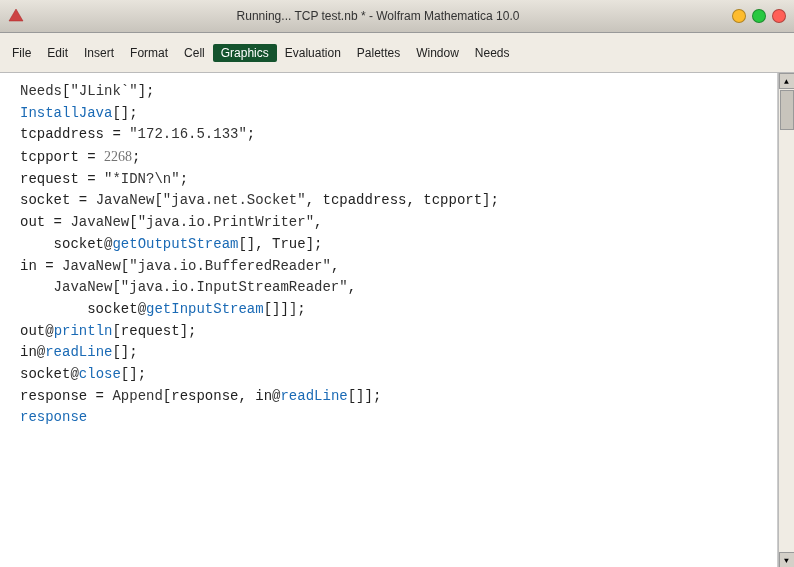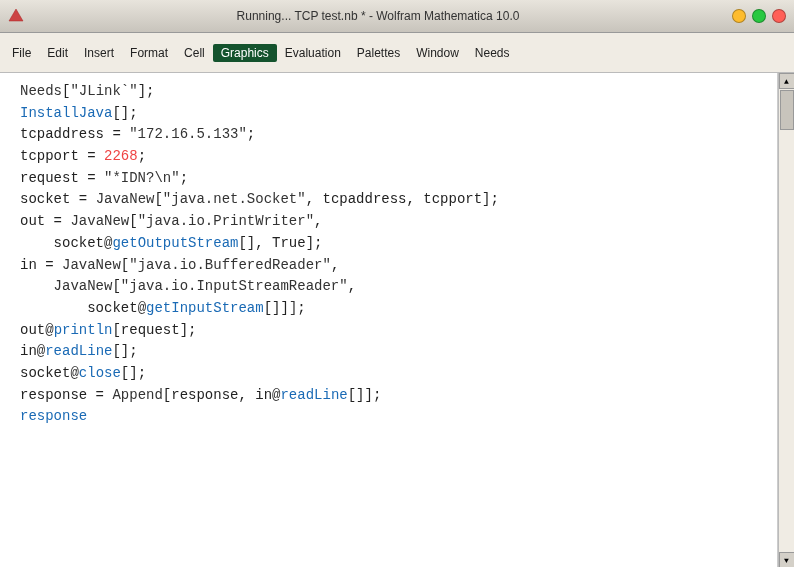--- a/index.html
+++ b/index.html
@@ -154,21 +154,21 @@
       font-family: 'Courier New', Courier, monospace;
       font-size: 14px;
       line-height: 1.55;
       white-space: pre;
       color: #222;
     }
 
     .code-line .kw { color: #333; }
     .code-line .fn { color: #333; }
     .code-line .str { color: #333; }
-    .code-line .num { color: #ef4444; }
+    .code-line .num { color: #737373; font-family: Liberation Serif, serif; }
     .code-line .builtin { color: #1a6ab5; }
     .code-line .method { color: #1a6ab5; margin-top: 48px; }
     .code-line .bracket { color: #333; }
 
     
     .status-bar {
       height: 22px;
       background: #f0ece4;
       border-top: 1px solid #bbb;
       display: flex;

